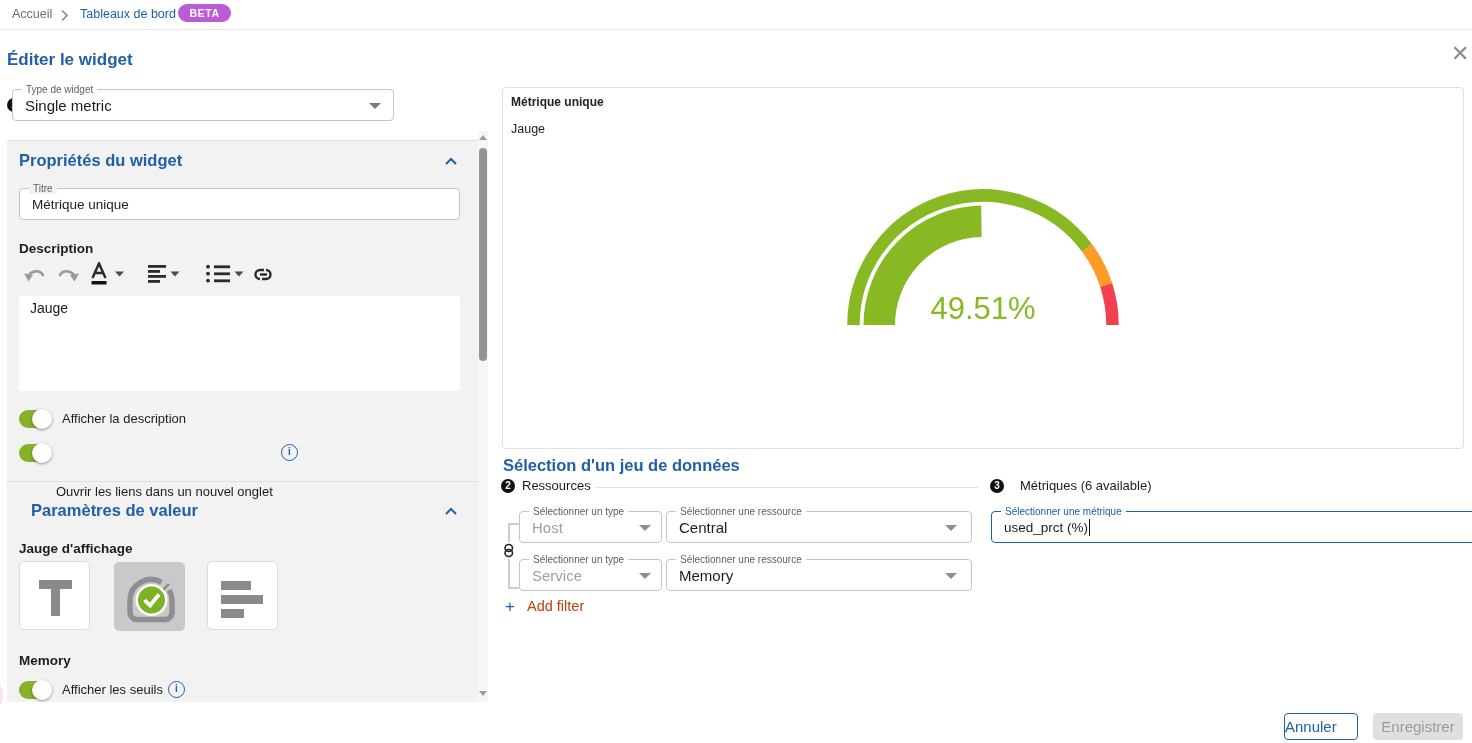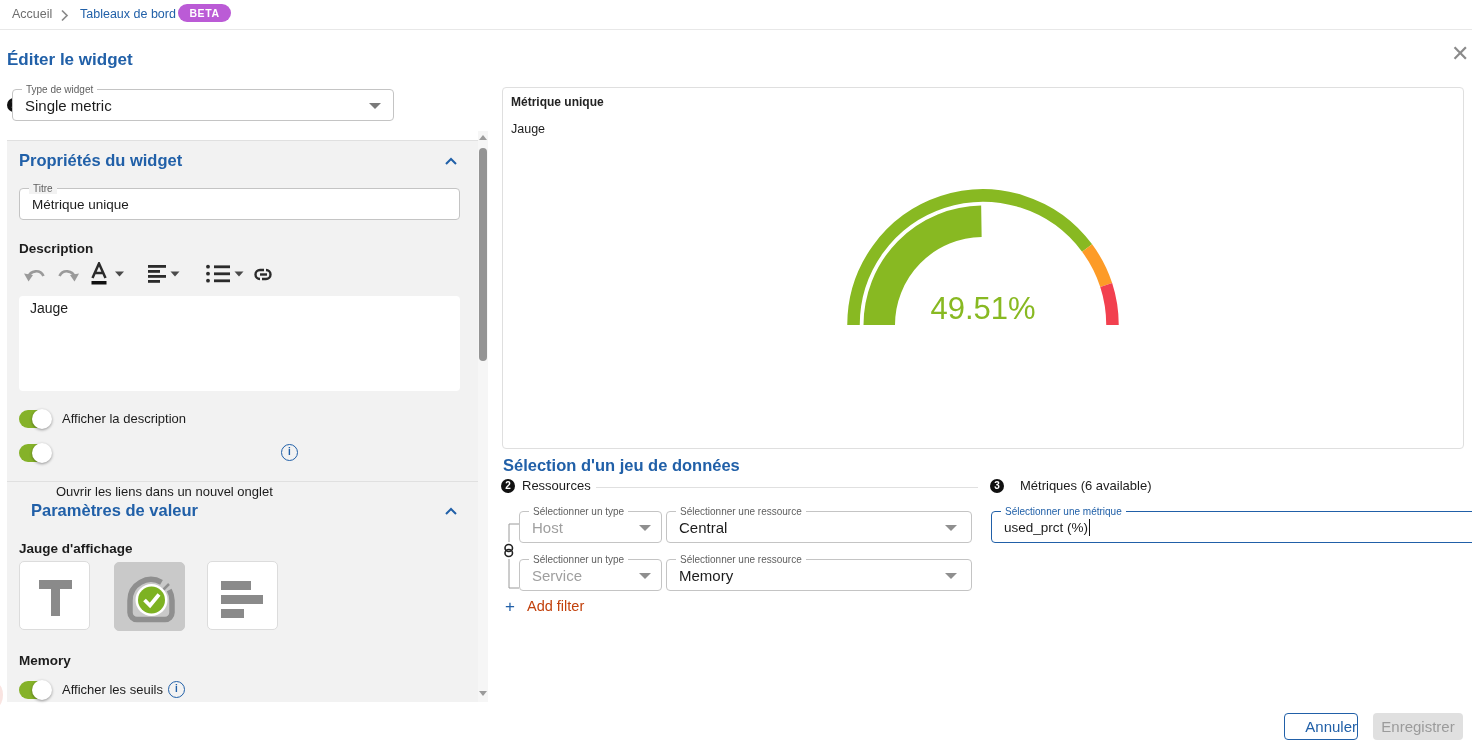--- a/index.html
+++ b/index.html
@@ -44,21 +44,21 @@
 
 
 .sbtrack { position:absolute; left:478px; top:131px; width:10px; height:571px; background:#f6f6f6; }
 .sbthumb { position:absolute; left:479px; top:148px; width:8px; height:213px; background:#949494; border-radius:4px; }
 .sbarrow { position:absolute; left:479px; width:0; height:0; border-left:4px solid transparent; border-right:4px solid transparent; }
 
 
 .card { position:absolute; left:502px; top:87px; width:962px; height:362px; border:1px solid #dfdfdf; border-radius:4px; background:#fff; }
 
 
-.btn-o { position:absolute; left:1284px; top:713px; width:74px; height:27px; border:1px solid #2160a8; border-radius:4px; color:#2160a8; font-size:15px; text-align:right; line-height:25px; }
+.btn-o { position:absolute; left:1284px; top:713px; width:74px; height:27px; border:1px solid #2160a8; border-radius:4px; color:#2160a8; font-size:15px; text-align:left; line-height:25px; }
 .btn-d { position:absolute; left:1373px; top:713px; width:90px; height:27px; background:#e0e0e0; border-radius:4px; color:#9b9b9b; font-size:15px; text-align:center; line-height:27px; }
 
 .small { font-size:13px; }
 </style>
 </head>
 <body>
 
 <div class="crumbbar">
   <span class="crumb" style="left:12px; color:#6e6e6e;">Accueil</span>
   <svg class="abs" style="left:60px; top:9px;" width="9" height="13">

